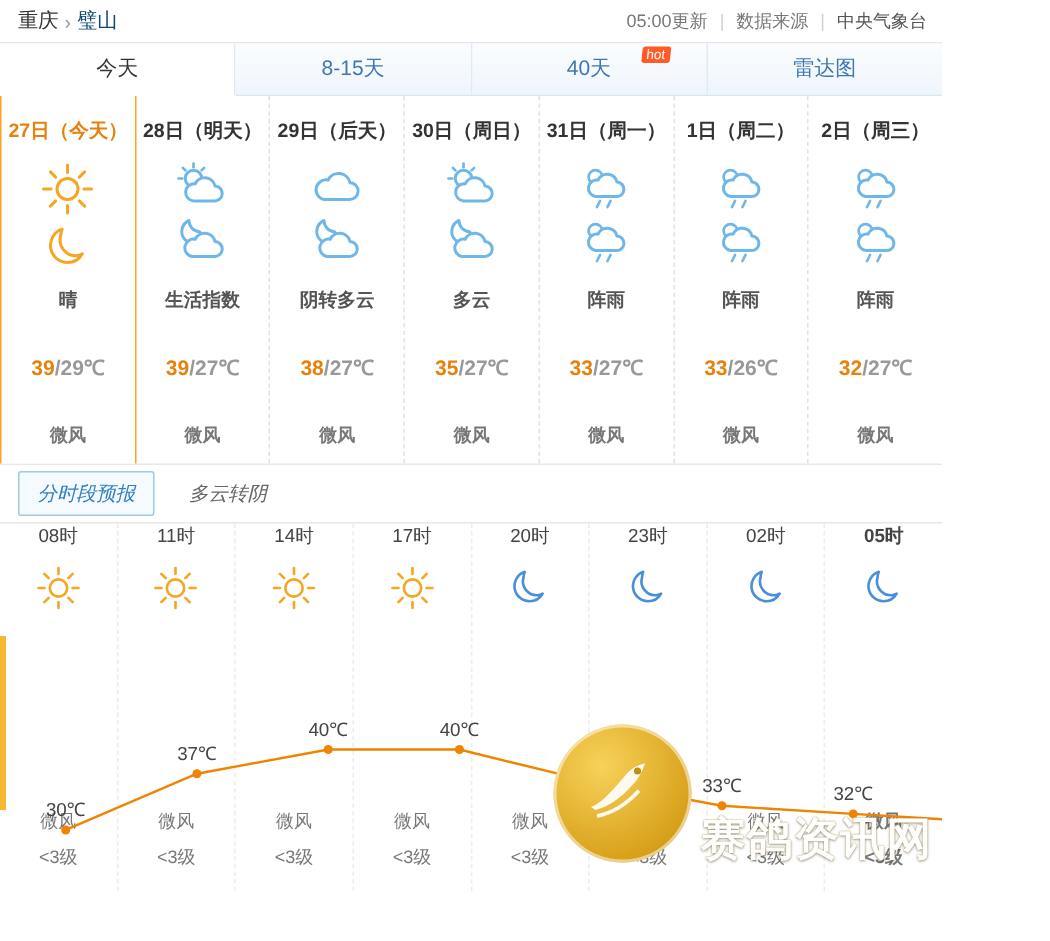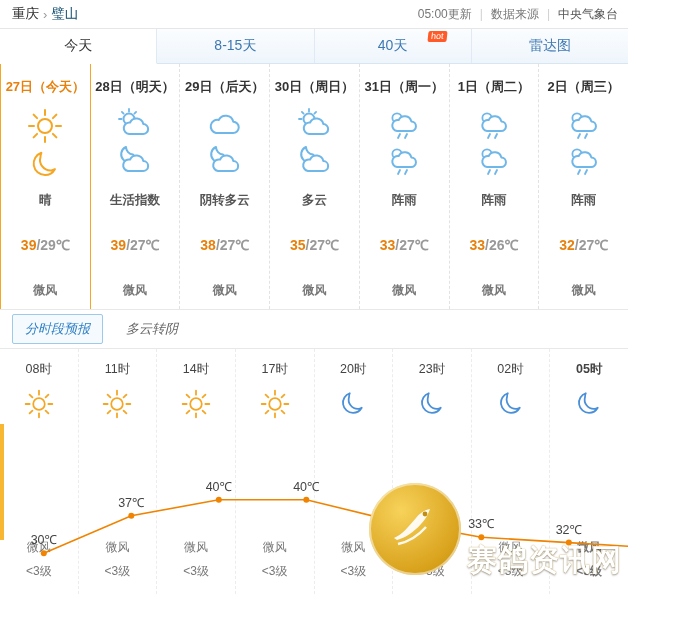--- a/index.html
+++ b/index.html
@@ -201,21 +201,21 @@
     flex: 1;
     position: relative;
     display: flex;
     flex-direction: column;
     align-items: center;
     border-right: 1px dashed #ececec;
     box-sizing: border-box;
   }
   .hcol:last-child { border-right: none; font-weight: bold; }
   .hcol .h-time {
-    margin-top: 12px;
+    margin-top: 0;
     font-size: 12.5px;
     color: #444;
   }
   .hcol .h-icon {
     margin-top: 10px;
     height: 34px;
   }
   .hcol .h-wind {
     position: absolute;
     bottom: 38px;

